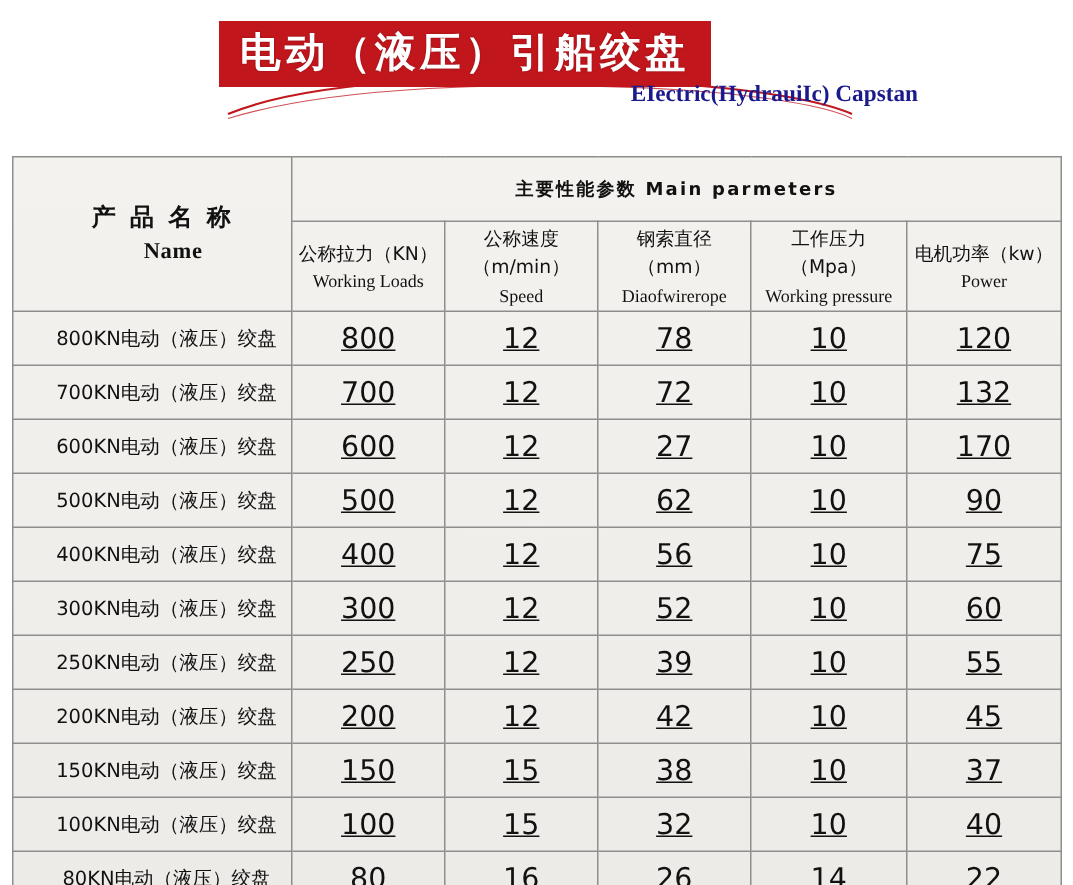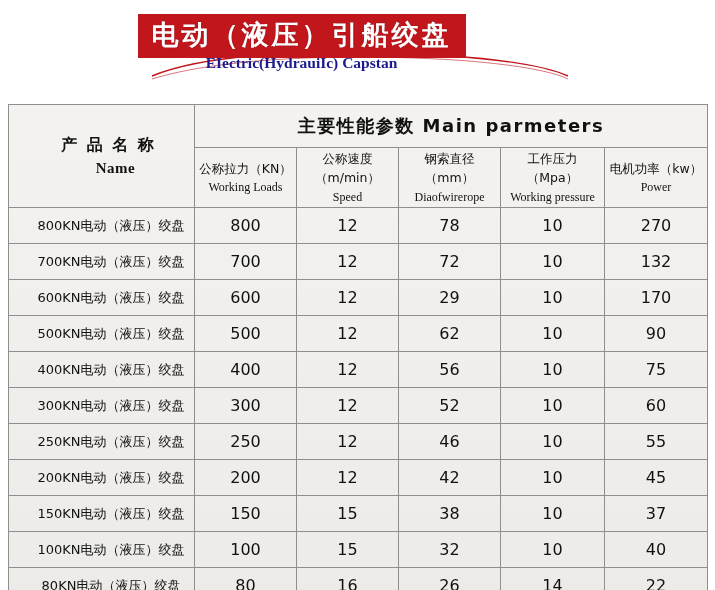--- a/index.html
+++ b/index.html
@@ -19,20 +19,21 @@
     height: 590px;
     background: #ffffff;
   }
 
   
   .header {
     position: relative;
     width: 603px;
     height: 92px;
     text-align: center;
+    padding-left: 17px;
   }
   .title-cn-wrap {
     position: absolute;
     left: 0;
     right: 0;
     top: 14px;
     text-align: center;
   }
   .title-cn {
     display: inline-block;
@@ -43,21 +44,21 @@
     color: #ffffff;
     background: #c0161c;
     padding: 3px 14px 5px 14px;
     text-shadow: 0 0 1px #7d0c10;
   }
   .title-en-wrap {
     position: absolute;
     left: 0;
     right: 0;
     top: 52px;
-    text-align: center;
+    text-align: right;
   }
   .title-en {
     display: inline-block;
     font-family: "Liberation Serif", serif;
     font-size: 15.5px;
     font-weight: bold;
     color: #1a1a8c;
     padding: 2px 8px;
   }
   .swoosh {
@@ -84,21 +85,21 @@
   }
   table.spec th, table.spec td {
     border: 1px solid #8e8e8e;
     text-align: center;
     vertical-align: middle;
     font-family: "DejaVu Sans", "Liberation Sans", sans-serif;
     color: #111111;
   }
   .grp-head {
     height: 40px;
-    font-size: 18px;
+    font-size: 12px;
     font-weight: bold;
     letter-spacing: 1.5px;
   }
   .name-head {
     font-size: 16px;
     font-weight: bold;
     line-height: 1.5;
     letter-spacing: 2px;
     padding: 4px 0 4px 14px;
     text-align: left;
@@ -124,23 +125,24 @@
     font-family: "Liberation Serif", serif;
     font-size: 12px;
   }
   td.row-name {
     text-align: left;
     padding-left: 20px;
     font-size: 13px;
     height: 33px;
   }
   td.val {
-    font-size: 16px;
+    font-size: 19px;
     font-family: "Liberation Serif", serif;
     height: 33px;
+    text-decoration: underline;
   }
   .col-name { width: 186px; }
   .col-a { width: 102px; }
   .col-b { width: 102px; }
   .col-c { width: 102px; }
   .col-d { width: 104px; }
   .col-e { width: 103px; }
 </style>
 </head>
 <body>
@@ -201,35 +203,35 @@
           </th>
         </tr>
       </thead>
       <tbody>
         <tr>
           <td class="row-name">800KN电动（液压）绞盘</td>
           <td class="val">800</td>
           <td class="val">12</td>
           <td class="val">78</td>
           <td class="val">10</td>
-          <td class="val">270</td>
+          <td class="val">120</td>
         </tr>
         <tr>
           <td class="row-name">700KN电动（液压）绞盘</td>
           <td class="val">700</td>
           <td class="val">12</td>
           <td class="val">72</td>
           <td class="val">10</td>
           <td class="val">132</td>
         </tr>
         <tr>
           <td class="row-name">600KN电动（液压）绞盘</td>
           <td class="val">600</td>
           <td class="val">12</td>
-          <td class="val">29</td>
+          <td class="val">27</td>
           <td class="val">10</td>
           <td class="val">170</td>
         </tr>
         <tr>
           <td class="row-name">500KN电动（液压）绞盘</td>
           <td class="val">500</td>
           <td class="val">12</td>
           <td class="val">62</td>
           <td class="val">10</td>
           <td class="val">90</td>
@@ -247,21 +249,21 @@
           <td class="val">300</td>
           <td class="val">12</td>
           <td class="val">52</td>
           <td class="val">10</td>
           <td class="val">60</td>
         </tr>
         <tr>
           <td class="row-name">250KN电动（液压）绞盘</td>
           <td class="val">250</td>
           <td class="val">12</td>
-          <td class="val">46</td>
+          <td class="val">39</td>
           <td class="val">10</td>
           <td class="val">55</td>
         </tr>
         <tr>
           <td class="row-name">200KN电动（液压）绞盘</td>
           <td class="val">200</td>
           <td class="val">12</td>
           <td class="val">42</td>
           <td class="val">10</td>
           <td class="val">45</td>

